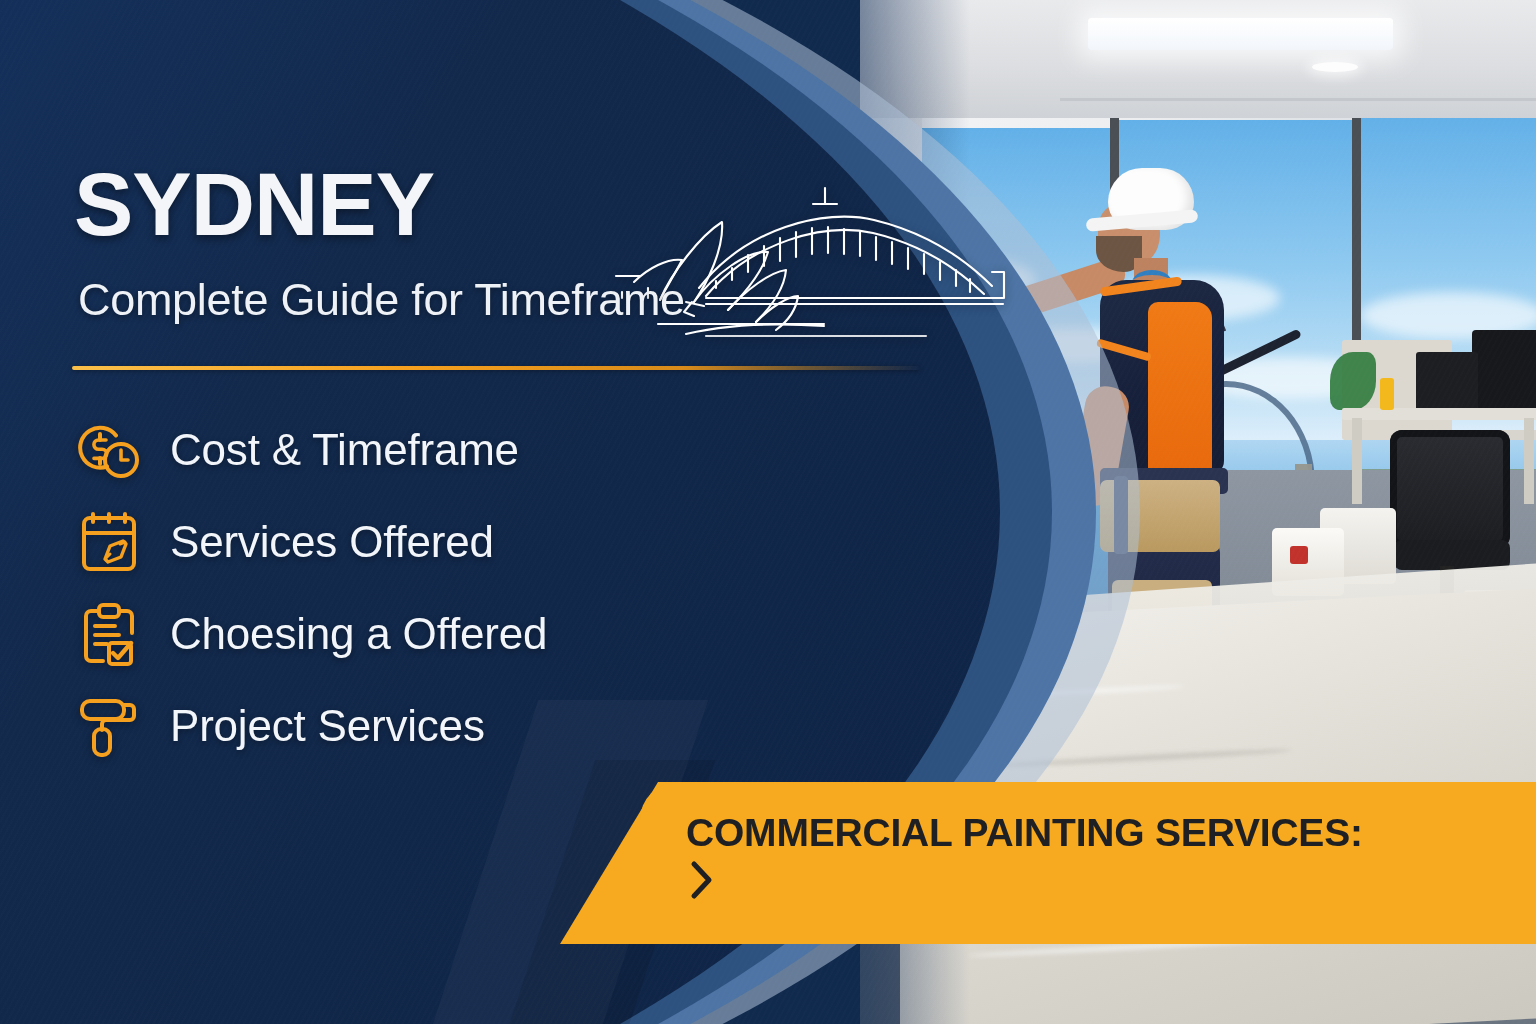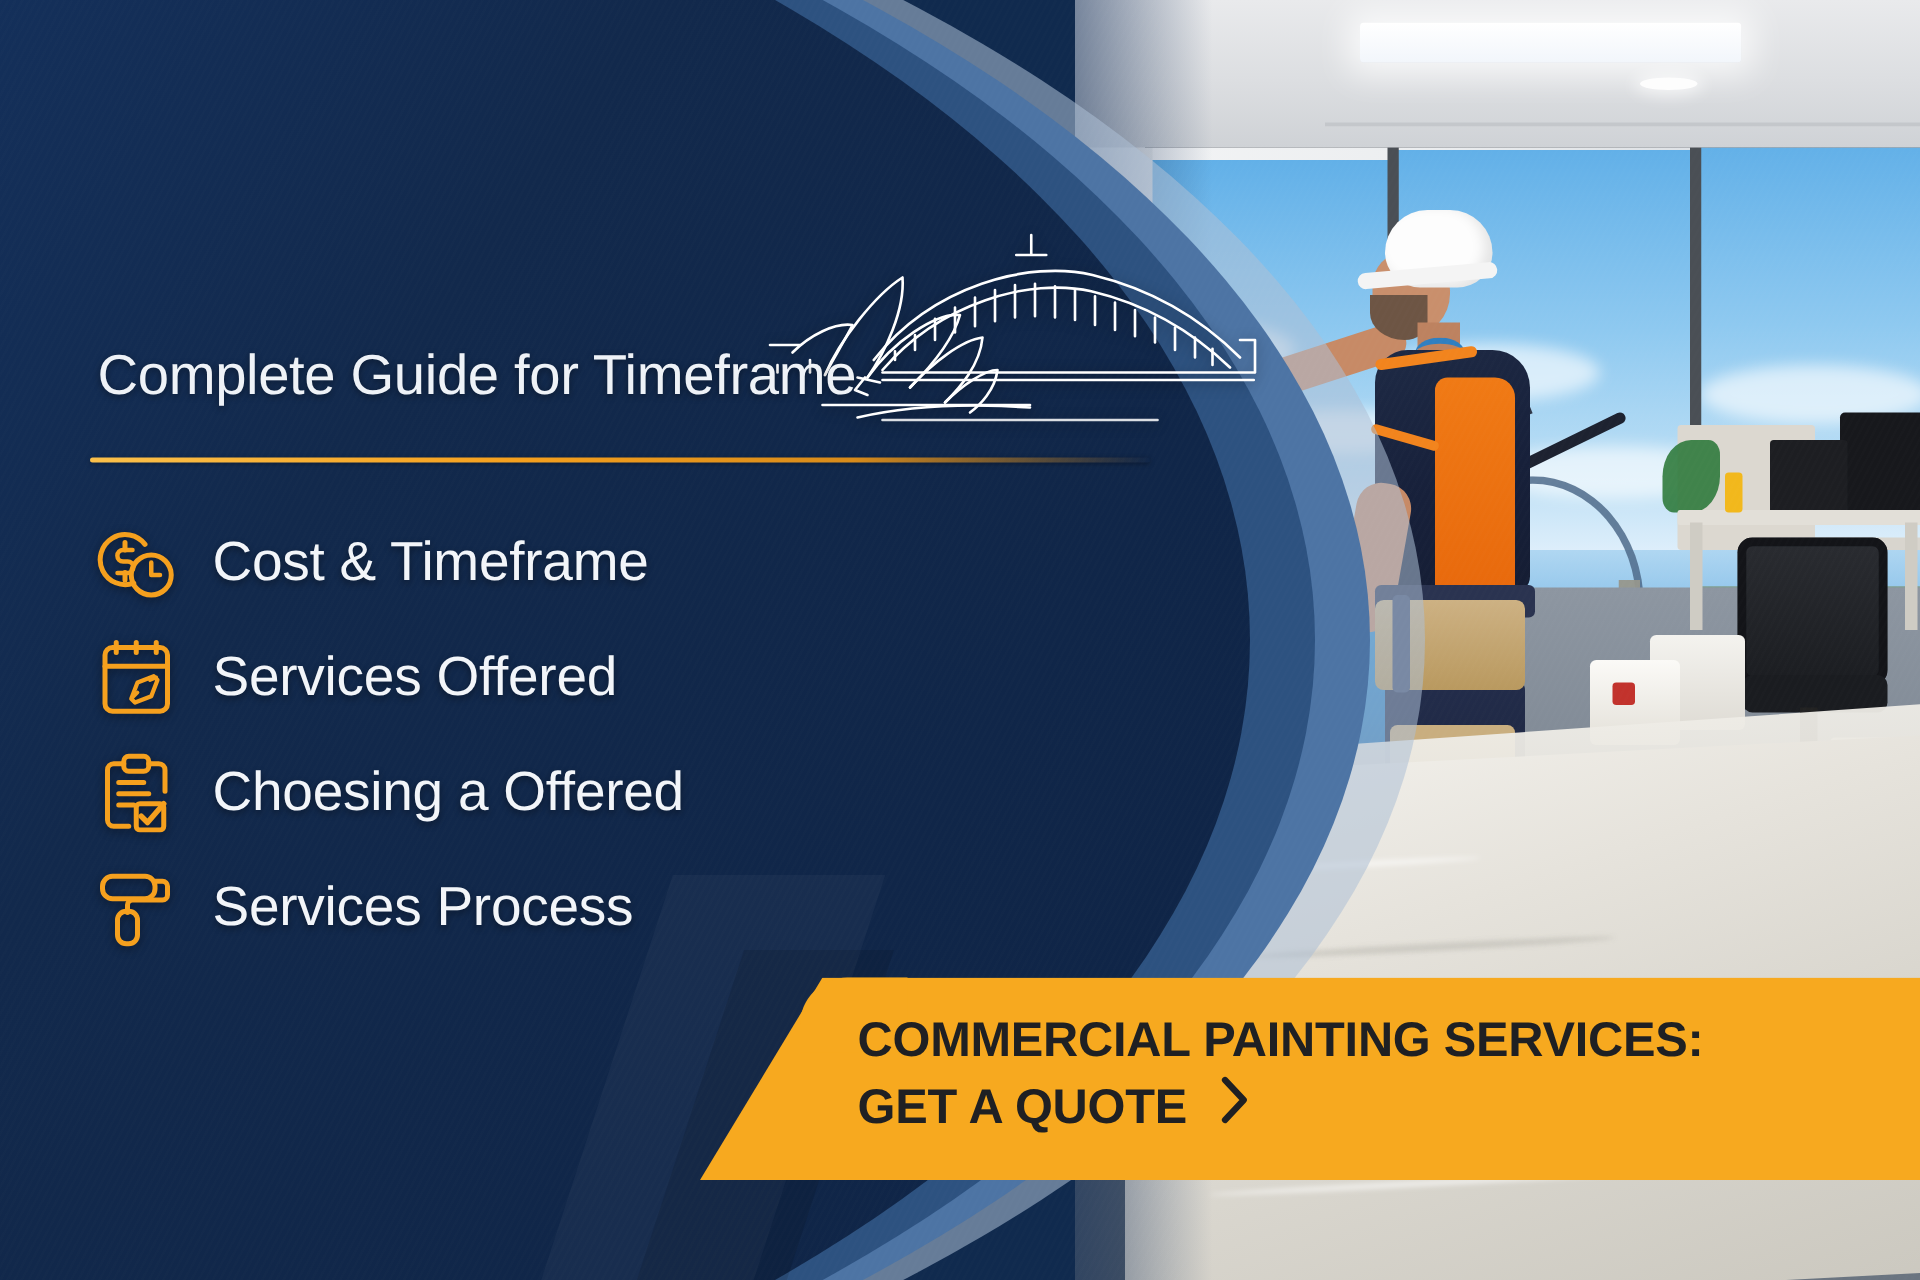--- a/index.html
+++ b/index.html
@@ -399,20 +399,21 @@
       <path d="M66 116 v6"></path>
       <path d="M92 112 v10"></path>
       <path d="M148 130 l-18 -4"></path>
       <path d="M136 126 l-8 10 l10 4"></path>
       <path d="M102 148 H 268"></path>
       <path d="M130 158 C 164 150, 210 146, 268 150"></path>
       <path d="M150 160 H 370" stroke-opacity=".85"></path>
     </svg>
   </div>
 
+  <div class="headline2">SYDNEY</div>
   <div class="subhead">Complete Guide for Timeframe</div>
   <div class="divider"></div>
 
   <div class="features">
 
     <div class="feat">
       <span class="feat-icon">
         <svg width="64" height="60" viewBox="0 0 64 60" fill="none" stroke="#F5A01E" stroke-width="4" stroke-linecap="round" stroke-linejoin="round">
           <path d="M39 15.5 A20 20 0 1 0 30 46.5"></path>
           <path d="M23 14 v6 M23 38 v6"></path>
@@ -453,32 +454,31 @@
     </div>
 
     <div class="feat">
       <span class="feat-icon">
         <svg width="62" height="66" viewBox="0 0 62 66" fill="none" stroke="#F5A01E" stroke-width="4" stroke-linecap="round" stroke-linejoin="round">
           <rect x="4" y="8" width="42" height="18" rx="8"></rect>
           <path d="M46 12 h6 a4 4 0 0 1 4 4 v7 a4 4 0 0 1 -4 4 H28 a4 4 0 0 0 -4 4 v6"></path>
           <rect x="16" y="36" width="16" height="26" rx="7"></rect>
         </svg>
       </span>
-      <span class="feat-label">Services Process</span>
+      <span class="feat-label">Project Services</span>
     </div>
 
   </div>
 
   <div class="cta">
     <div class="cta-shape"></div>
     <div class="cta-round"></div>
     <div class="cta-text">
       <div>COMMERCIAL PAINTING SERVICES:</div>
       <div class="cta-line2">
-        <span>GET A QUOTE</span>
         <span class="cta-chev">
           <svg width="30" height="44" viewBox="0 0 30 44" fill="none" stroke="#1F2023" stroke-width="5" stroke-linecap="round" stroke-linejoin="round">
             <path d="M8 6 L23 22 L8 38"></path>
           </svg>
         </span>
       </div>
     </div>
   </div>
 
 </div>

